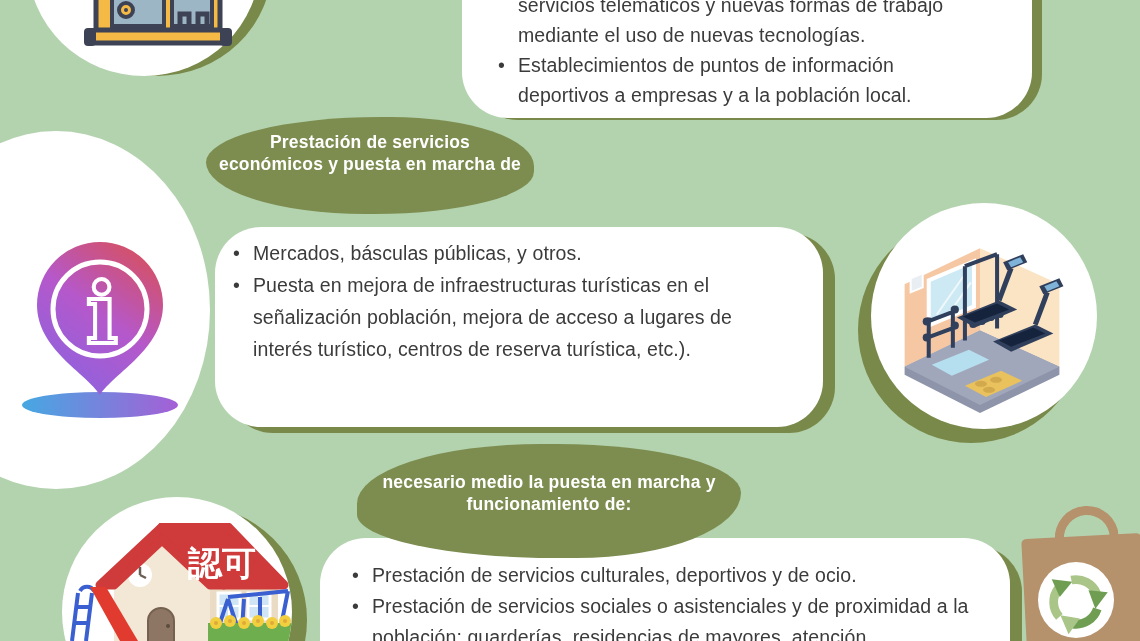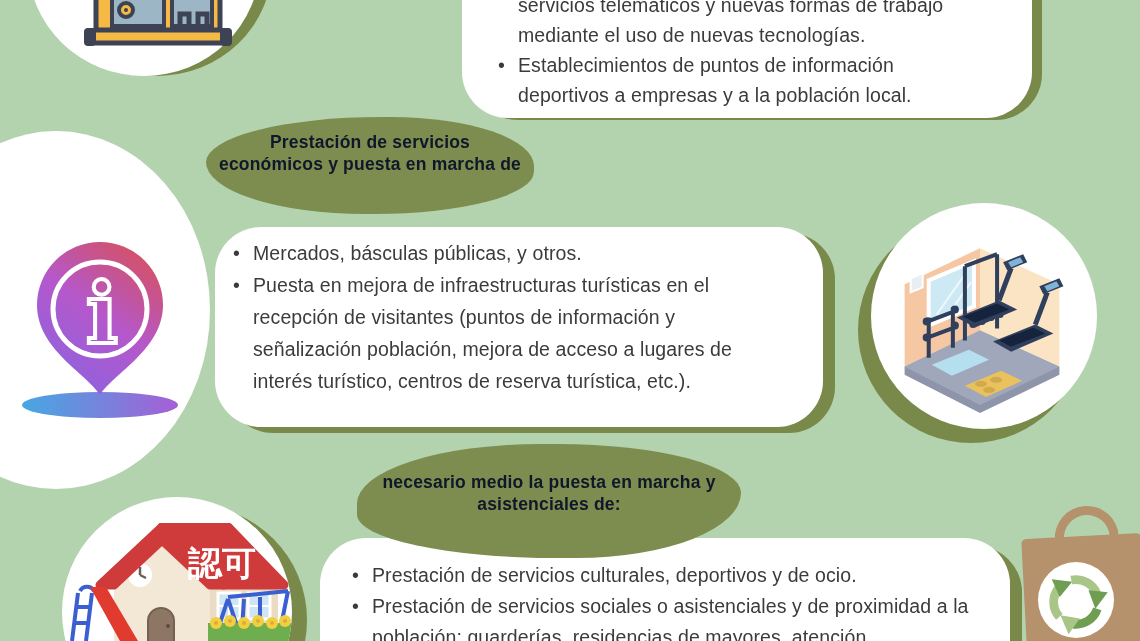--- a/index.html
+++ b/index.html
@@ -3,21 +3,21 @@
 <meta charset="utf-8">
 <style>
   html,body{margin:0;padding:0;}
   .page{position:relative;width:1140px;height:641px;background:#b3d3ae;overflow:hidden;
         font-family:"Liberation Sans",sans-serif;}
   .blob,.card{position:absolute;background:#ffffff;}
   .shadow{position:absolute;background:#79894a;}
   .round{border-radius:50%;}
   .card{border-radius:46px;}
   .cshadow{border-radius:46px;}
-  .pill{position:absolute;background:#7d8d50;color:#0f172a;text-align:center;font-weight:bold;}
+  .pill{position:absolute;background:#7d8d50;color:#ffffff;text-align:center;font-weight:bold;}
   .pill .pl{font-size:17.5px;line-height:22px;letter-spacing:.2px;}
   .txt{position:absolute;color:#3b3b3b;font-size:19.5px;letter-spacing:.1px;}
   .ln{display:flex;}
   .b{flex:0 0 20px;width:20px;}
   .t{flex:1;}
   .lh30 .ln{line-height:30px;}
   .lh32 .ln{line-height:32px;}
   .lh31 .ln{line-height:31px;}
   svg{position:absolute;display:block;}
   .inwrap{position:absolute;overflow:hidden;border-radius:50%;background:#fff;}
@@ -90,24 +90,20 @@
   <div class="shadow cshadow" style="left:227px;top:233px;width:608px;height:200px;"></div>
   <div class="card" style="left:215px;top:227px;width:608px;height:200px;"></div>
   <div class="txt lh32" style="left:233px;top:237px;width:580px;">
     <div class="ln">
         <span class="b">•</span>
         <span class="t">Mercados, básculas públicas, y otros.</span>
       </div>
     <div class="ln">
         <span class="b">•</span>
         <span class="t">Puesta en mejora de infraestructuras turísticas en el</span>
-      </div>
-    <div class="ln">
-        <span class="b"></span>
-        <span class="t">recepción de visitantes (puntos de información y</span>
       </div>
     <div class="ln">
         <span class="b"></span>
         <span class="t">señalización población, mejora de acceso a lugares de</span>
       </div>
     <div class="ln">
         <span class="b"></span>
         <span class="t">interés turístico, centros de reserva turística, etc.).</span>
       </div>
   </div>
@@ -166,21 +162,21 @@
       </div>
     <div class="ln">
         <span class="b"></span>
         <span class="t">población: guarderías, residencias de mayores, atención</span>
       </div>
   </div>
 
   <div class="pill" style="left:357px;top:444px;width:384px;height:114px;padding-top:27px;box-sizing:border-box;
               border-radius:50% 50% 45% 55% / 55% 45% 60% 40%;">
     <div class="pl">necesario medio la puesta en marcha y</div>
-    <div class="pl">asistenciales de:</div>
+    <div class="pl">funcionamiento de:</div>
   </div>
 
   <div class="shadow round" style="left:77px;top:505px;width:230px;height:230px;"></div>
   <div class="inwrap" style="left:62px;top:497px;width:230px;height:230px;">
     <svg viewBox="0 0 230 120" style="left:0;top:26px;width:230px;height:120px;">
       <rect x="52" y="64" width="96" height="56" fill="#f3e8d6"></rect>
       <rect x="148" y="64" width="68" height="56" fill="#eadbc4"></rect>
       <polygon points="52,66 100,18 148,66" fill="#f3e8d6"></polygon>
       <circle cx="78" cy="52" r="12" fill="#ffffff"></circle>
       <path d="M78 52 V44 M78 52 L84 55" stroke="#6b5f55" stroke-width="2.5" fill="none"></path>

